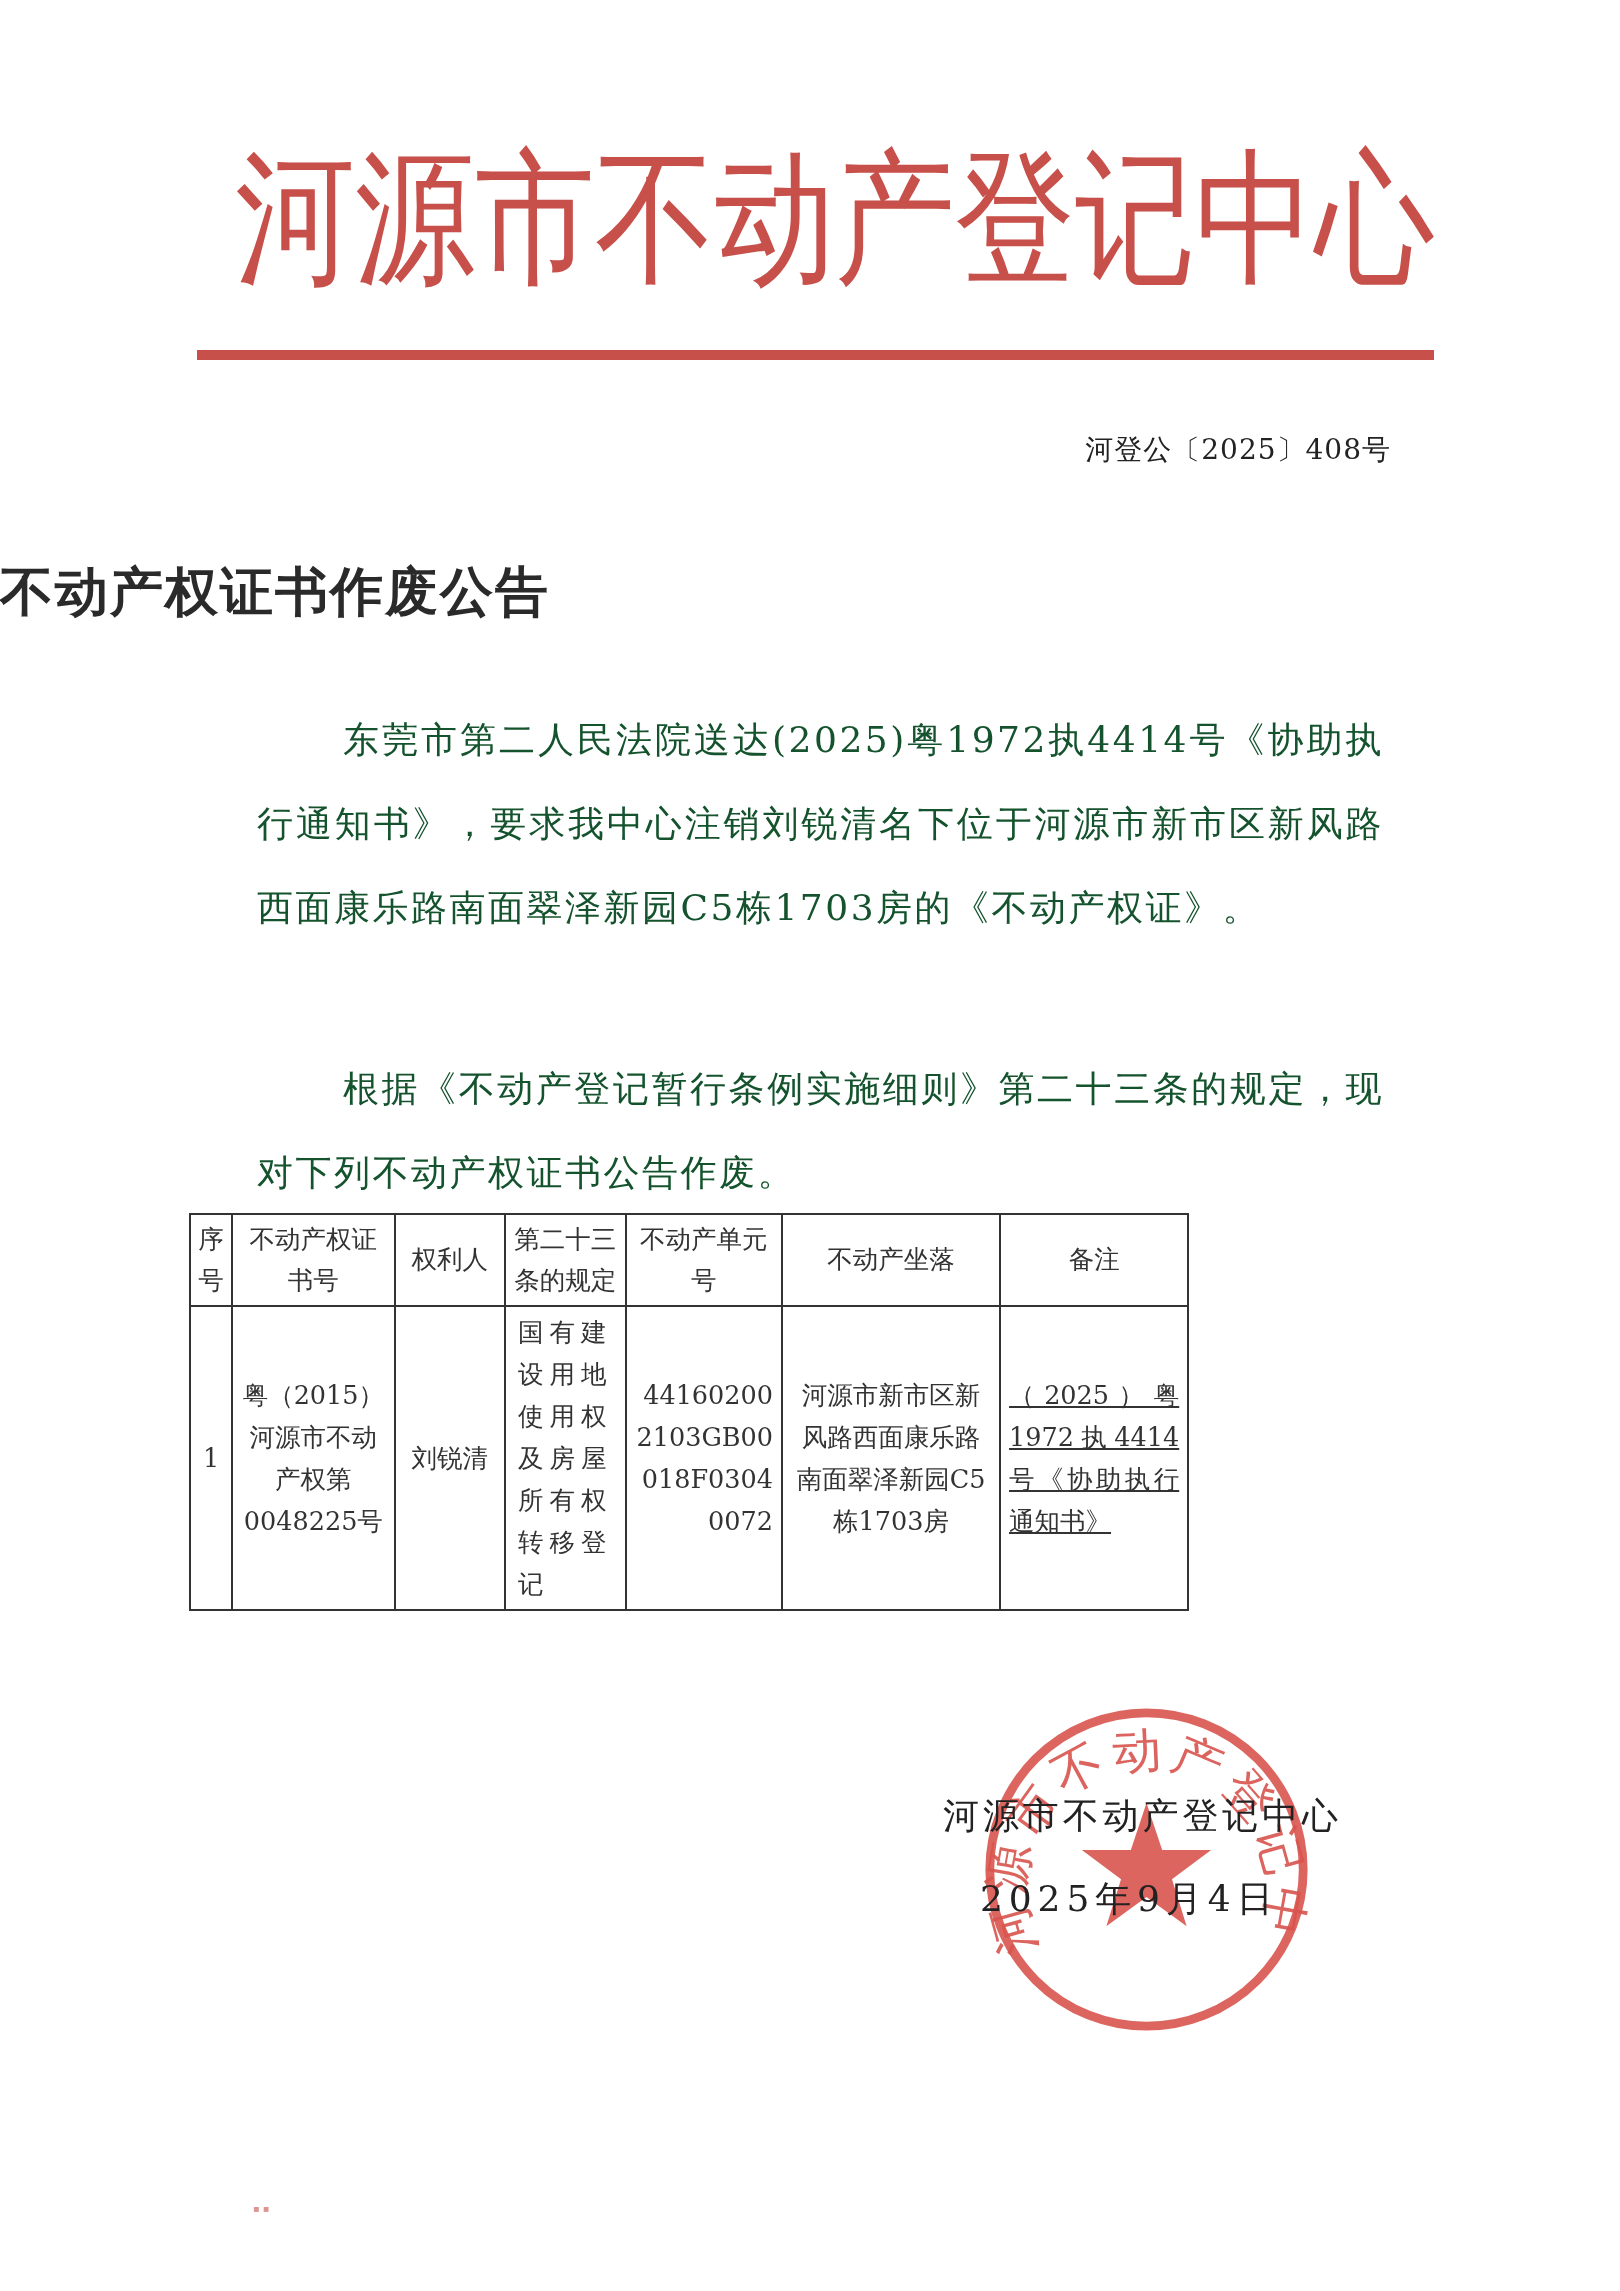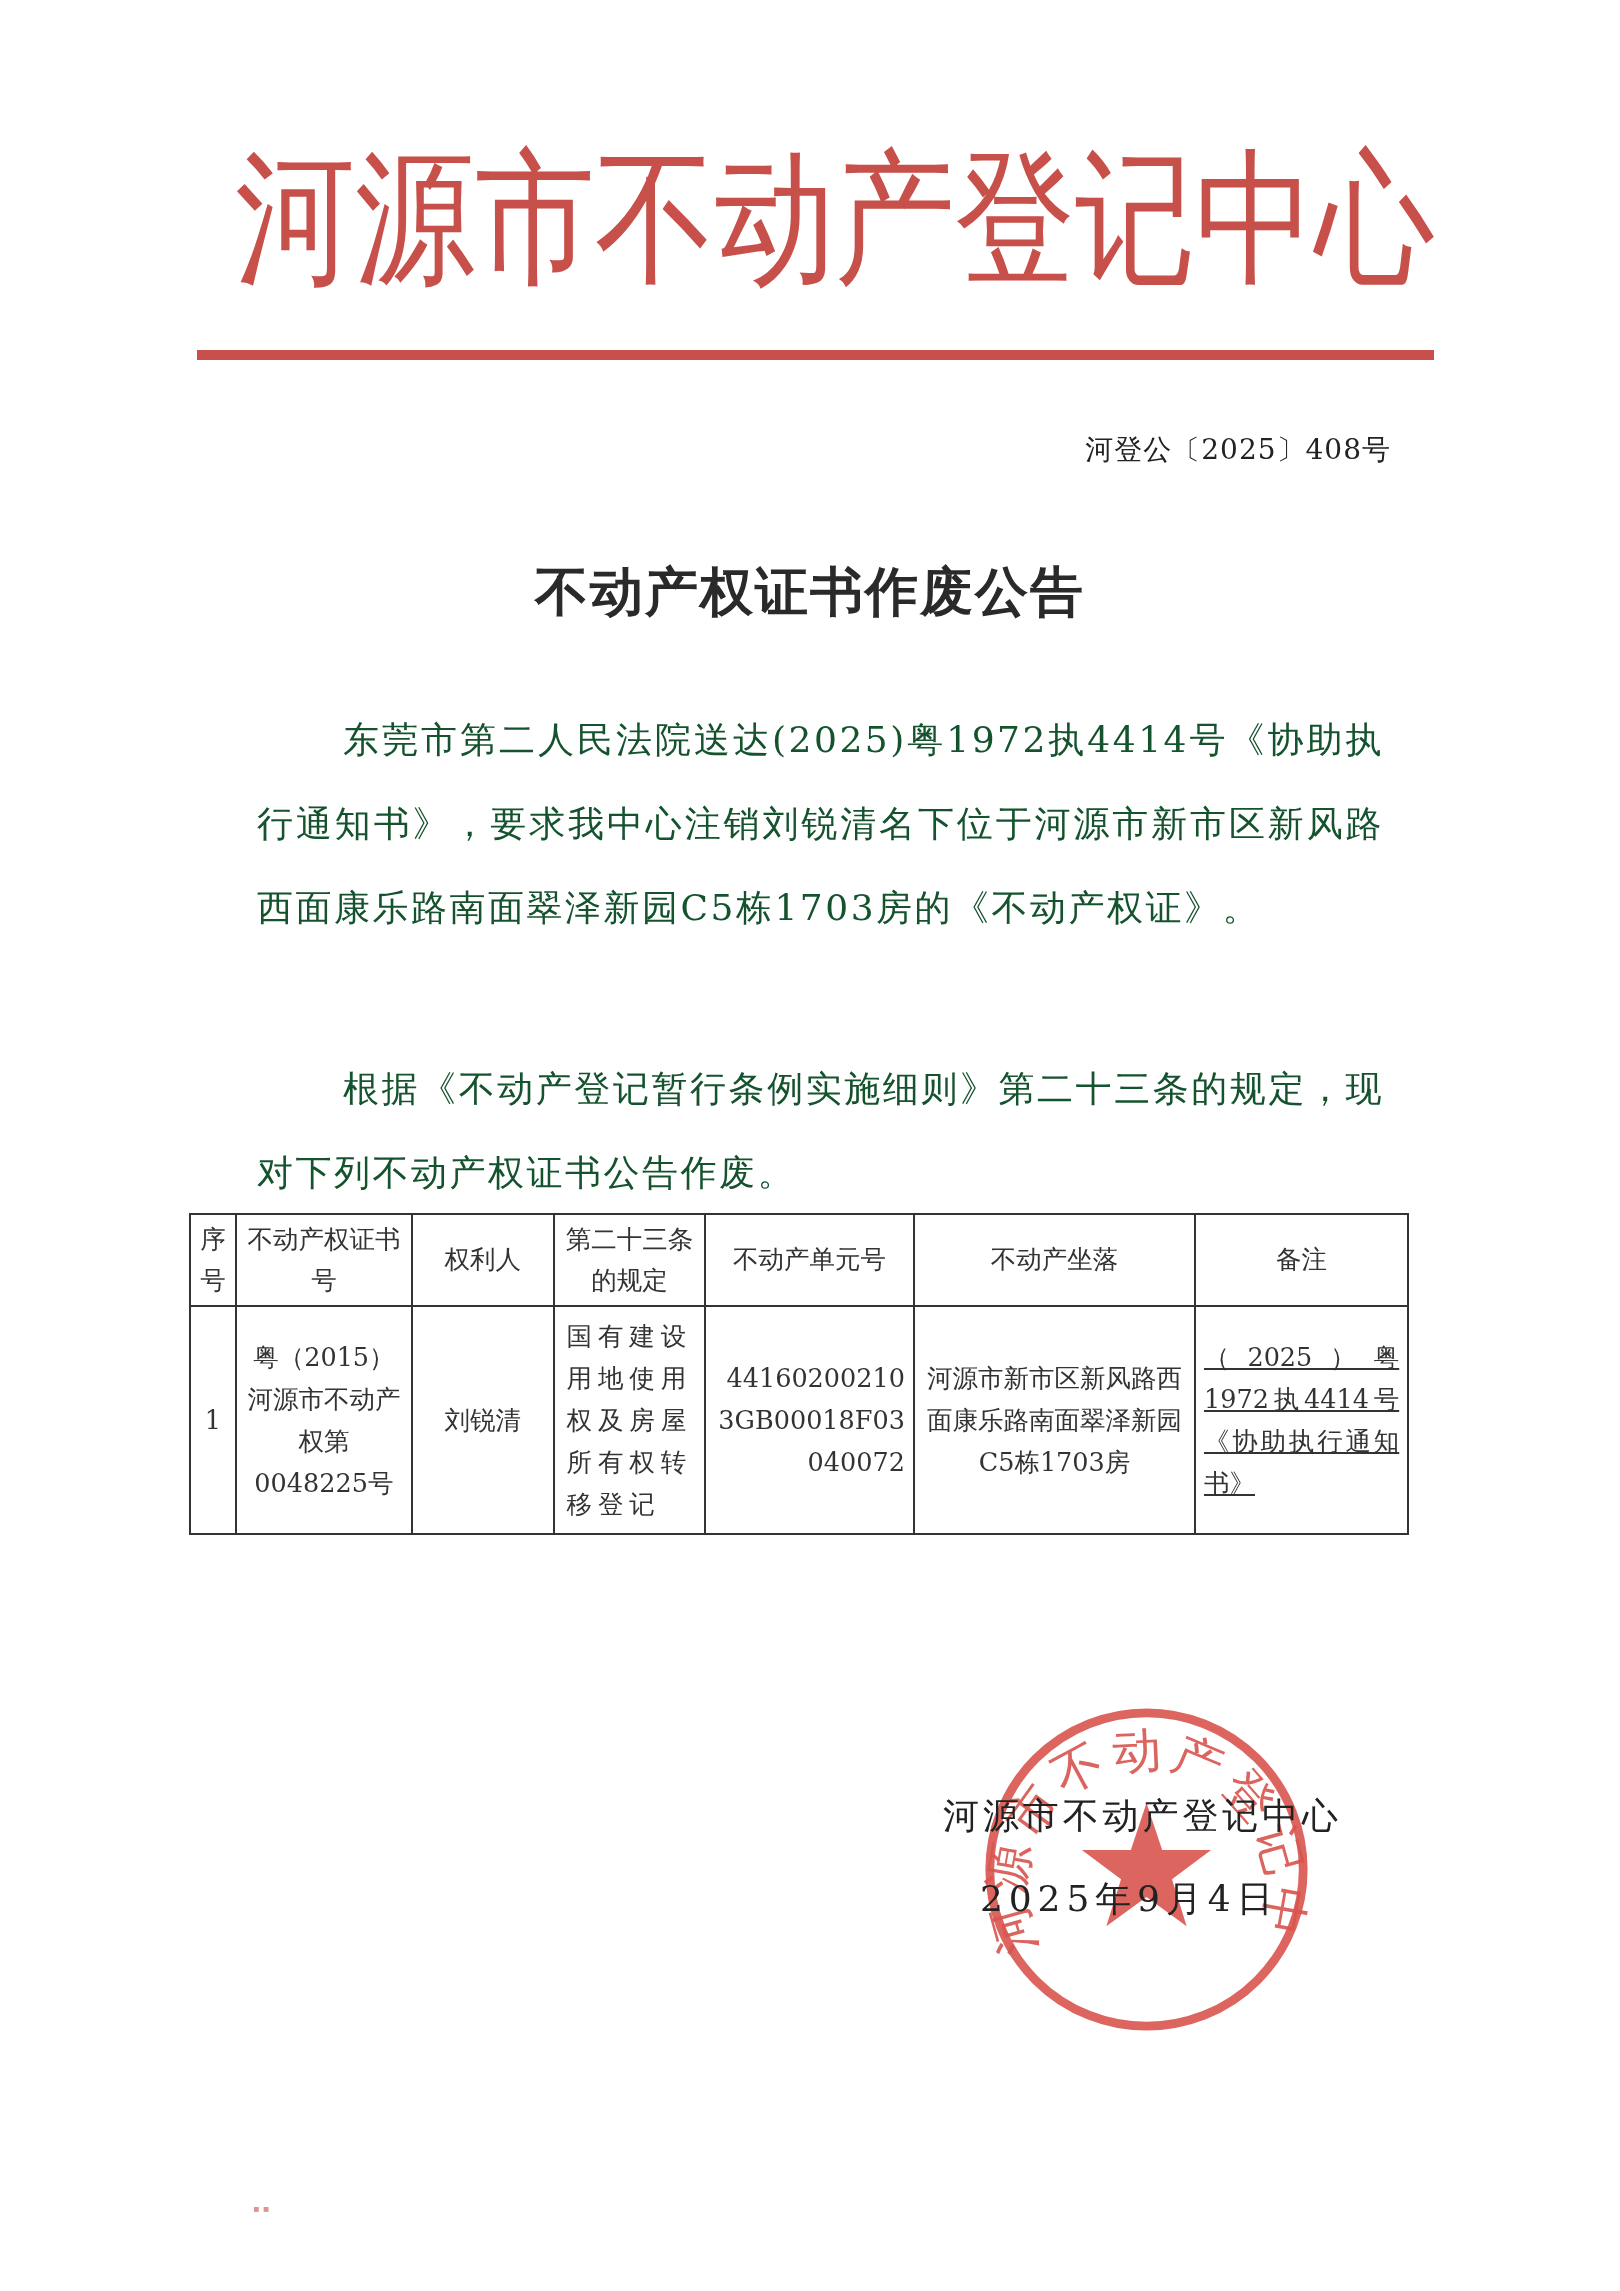--- a/index.html
+++ b/index.html
@@ -7,28 +7,28 @@
          font-family: "DejaVu Serif", "Liberation Serif", serif; color: #1e1e1e; }
   .masthead { position: absolute; left: 235px; top: 145px; width: 1157px; height: 147px;
               display: flex; justify-content: space-between; align-items: center;
               font-family: "DejaVu Serif", "Liberation Serif", serif;
               font-size: 120px; line-height: 1; color: #c8504a; font-weight: normal;
               transform: scaleY(1.22); transform-origin: center; }
   .masthead span { display: inline-block; }
   .red-rule { position: absolute; left: 197px; top: 350px; width: 1237px; height: 9.8px; background: #c8504a; }
   .doc-number { position: absolute; left: 970px; top: 431px; width: 421px; text-align: right;
                 font-size: 28px; letter-spacing: 1px; color: #222; }
-  .doc-title { position: absolute; left: 0; top: 557px; width: 1620px; text-align: center;
+  .doc-title { position: absolute; left: 0; top: 557px; width: 1620px; text-align: left;
                font-size: 53px; font-weight: bold; letter-spacing: 2px; color: #2a2a2a; }
   .body-text { position: absolute; left: 257px; width: 1127px; font-size: 36px; line-height: 84px;
                letter-spacing: 2.5px; color: #14532d; text-align: justify; }
   .p1 { top: 698px; }
   .p2 { top: 1047px; }
   .p { margin: 0; text-indent: 86px; }
-  table.notice { position: absolute; left: 189px; top: 1213px; width: 1220px; border-collapse: collapse;
+  table.notice { position: absolute; left: 189px; top: 1213px; width: 1000px; border-collapse: collapse;
                  font-size: 25.5px; color: #333; }
   table.notice td, table.notice th { border: 2px solid #333; text-align: center; vertical-align: middle;
                  font-weight: normal; padding: 3.9px 7.8px; line-height: 42px; }
   table.notice th { height: 74px; line-height: 41px; }
   table.notice td { height: 218px; }
   .sig { position: absolute; font-size: 36px; color: #222; letter-spacing: 3.9px; }
   .sig-org { left: 943px; top: 1792px; }
   .sig-date { left: 980px; top: 1875px; letter-spacing: 5.9px; }
   .seal { position: absolute; left: 980px; top: 1703px; width: 333px; height: 333px; pointer-events: none; }
   .seal svg { width: 100%; height: 100%; }

